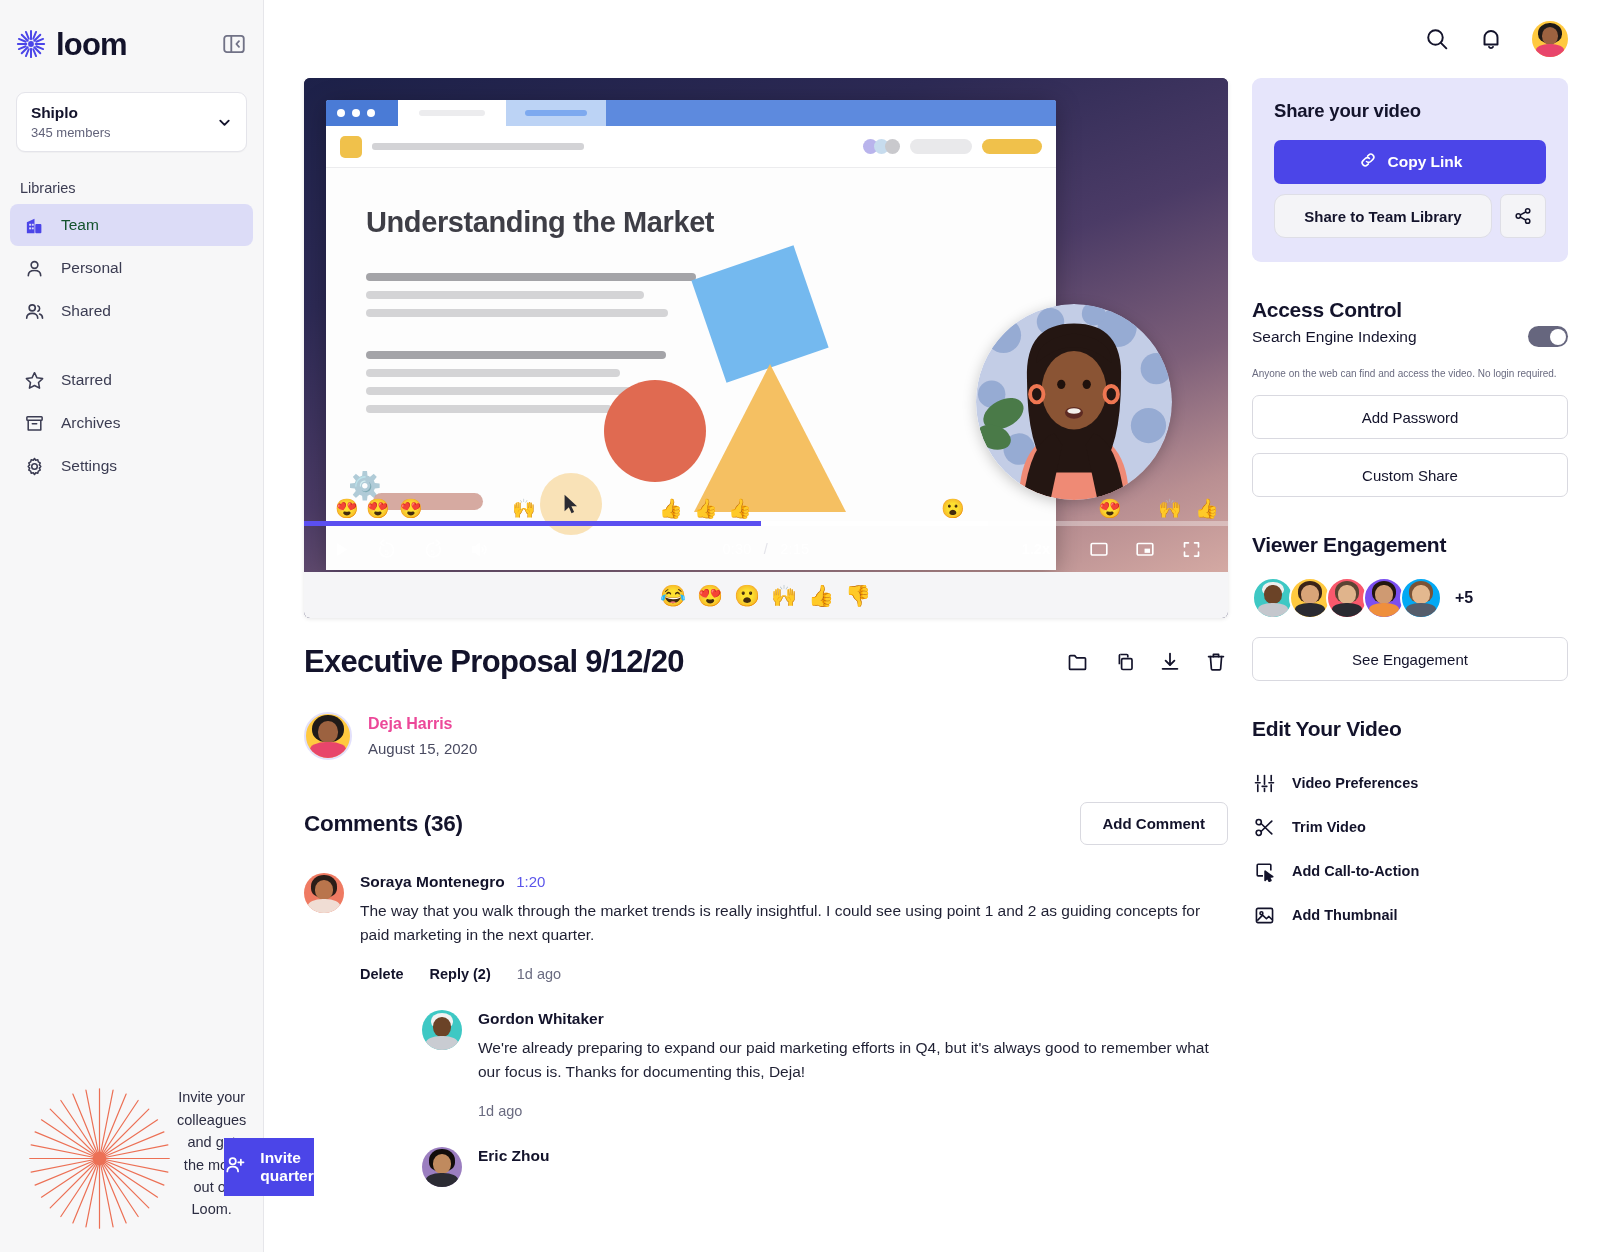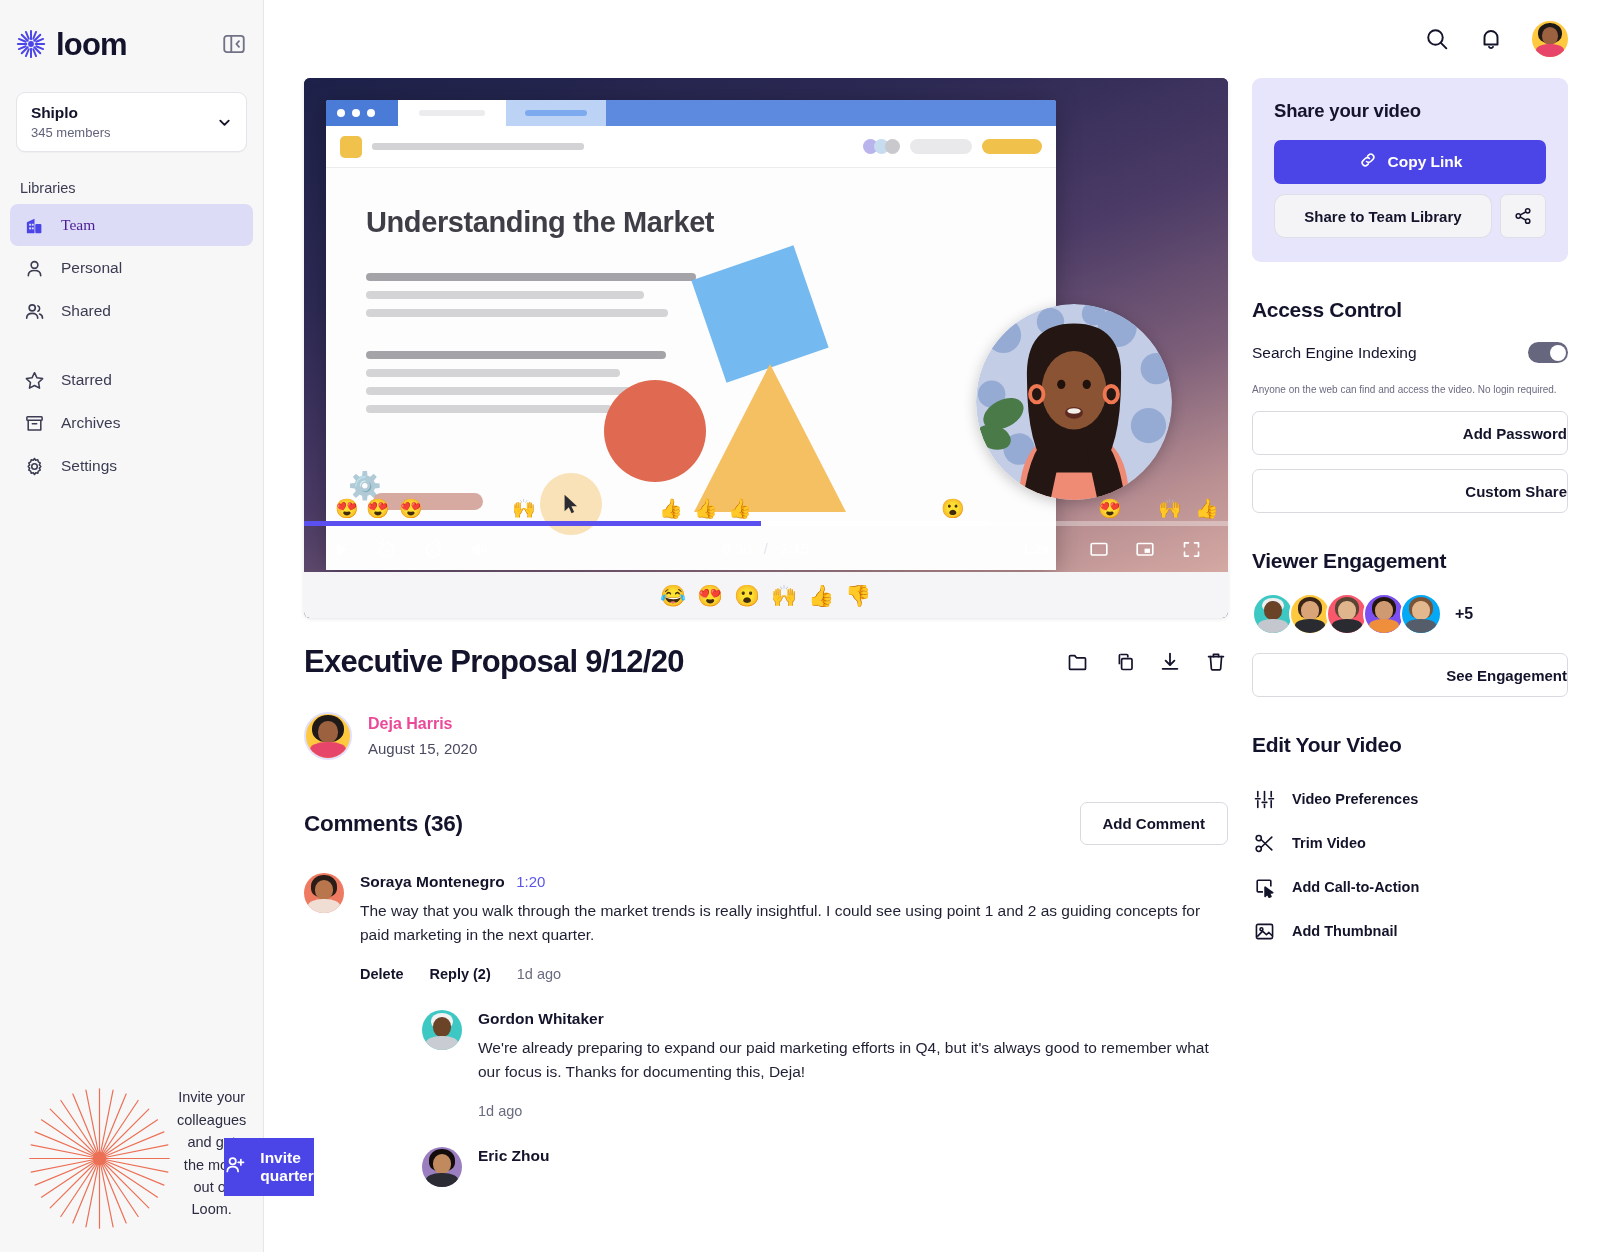--- a/index.html
+++ b/index.html
@@ -37,21 +37,21 @@
   .sec-label {
     font-size: 14.5px; color: #3b3c52; font-weight: 500;
     padding: 0 0 0 4px; margin: 28px 0 8px 0;
   }
   .nav { padding: 0 10px; }
   .nav-item {
     display: flex; align-items: center; gap: 16px; height: 42px;
     padding: 0 14px; border-radius: 8px; cursor: pointer;
     color: #3b3c52; font-size: 15.5px; margin-bottom: 1px;
   }
-  .nav-item.active { background: #dcdcf7; color: #4c1d95; font-weight: 500; font-family: Liberation Serif, serif; }
+  .nav-item.active { background: #dcdcf7; color: #14532d; font-weight: 500; }
   .nav-item .ic { width: 21px; height: 21px; flex: 0 0 21px; display: flex; align-items: center; justify-content: center; }
   .nav-gap { height: 26px; }
 
   .invite-zone {
     margin-top: auto; display: flex; flex-direction: row;
     align-items: center; padding: 0 22px 0 22px;
   }
   .burst { width: 155px; height: 155px; margin-bottom: 16px; }
   .invite-copy {
     font-size: 14.5px; color: #2c2d42; text-align: center;
@@ -218,35 +218,35 @@
     flex: 1; height: 44px; background: #f4f4f7; border: 1px solid #dedee6;
     border-radius: 11px; font-size: 15px; font-weight: 700; color: #13132b;
     cursor: pointer; font-family: inherit;
   }
   .share-ic {
     width: 46px; height: 44px; background: #f4f4f7; border: 1px solid #dedee6;
     border-radius: 7px; display: flex; align-items: center; justify-content: center; cursor: pointer;
   }
 
   .sect-title { font-size: 21px; font-weight: 700; color: #13132b; letter-spacing: -0.3px; margin: 36px 0 0 0; }
-  .toggle-row { display: flex; align-items: center; justify-content: space-between; margin-top: 20px; }
+  .toggle-row { display: flex; align-items: center; justify-content: space-between; margin-top: 4px; }
   .toggle-label { font-size: 15.5px; color: #13132b; }
   .switch {
     width: 40px; height: 21px; border-radius: 11px; background: #66667e;
     position: relative; cursor: pointer; flex: 0 0 40px;
   }
   .switch i {
     position: absolute; top: 2.5px; right: 2.5px; width: 16px; height: 16px;
     border-radius: 50%; background: #fff; display: block;
   }
   .help { font-size: 10px; color: #6a6b80; line-height: 1.5; margin-top: 19px; }
   .panel-btn {
     width: 100%; height: 44px; margin-top: 14px; background: #fff;
     border: 1px solid #d9d9e0; border-radius: 7px; font-size: 15px;
-    font-weight: 700; color: #13132b; cursor: pointer; font-family: inherit; text-align: right;
+    font-weight: 400; color: #13132b; cursor: pointer; font-family: inherit;
   }
 
   .ve-avatars { display: flex; align-items: center; margin-top: 20px; }
   .ve-av {
     width: 42px; height: 42px; border-radius: 50%; margin-right: -5px;
     border: 2px solid #fff; overflow: hidden; position: relative; flex: 0 0 42px;
   }
   .ve-more { font-size: 16px; font-weight: 700; color: #13132b; margin-left: 18px; }
 
   .edit-list { margin-top: 20px; }

